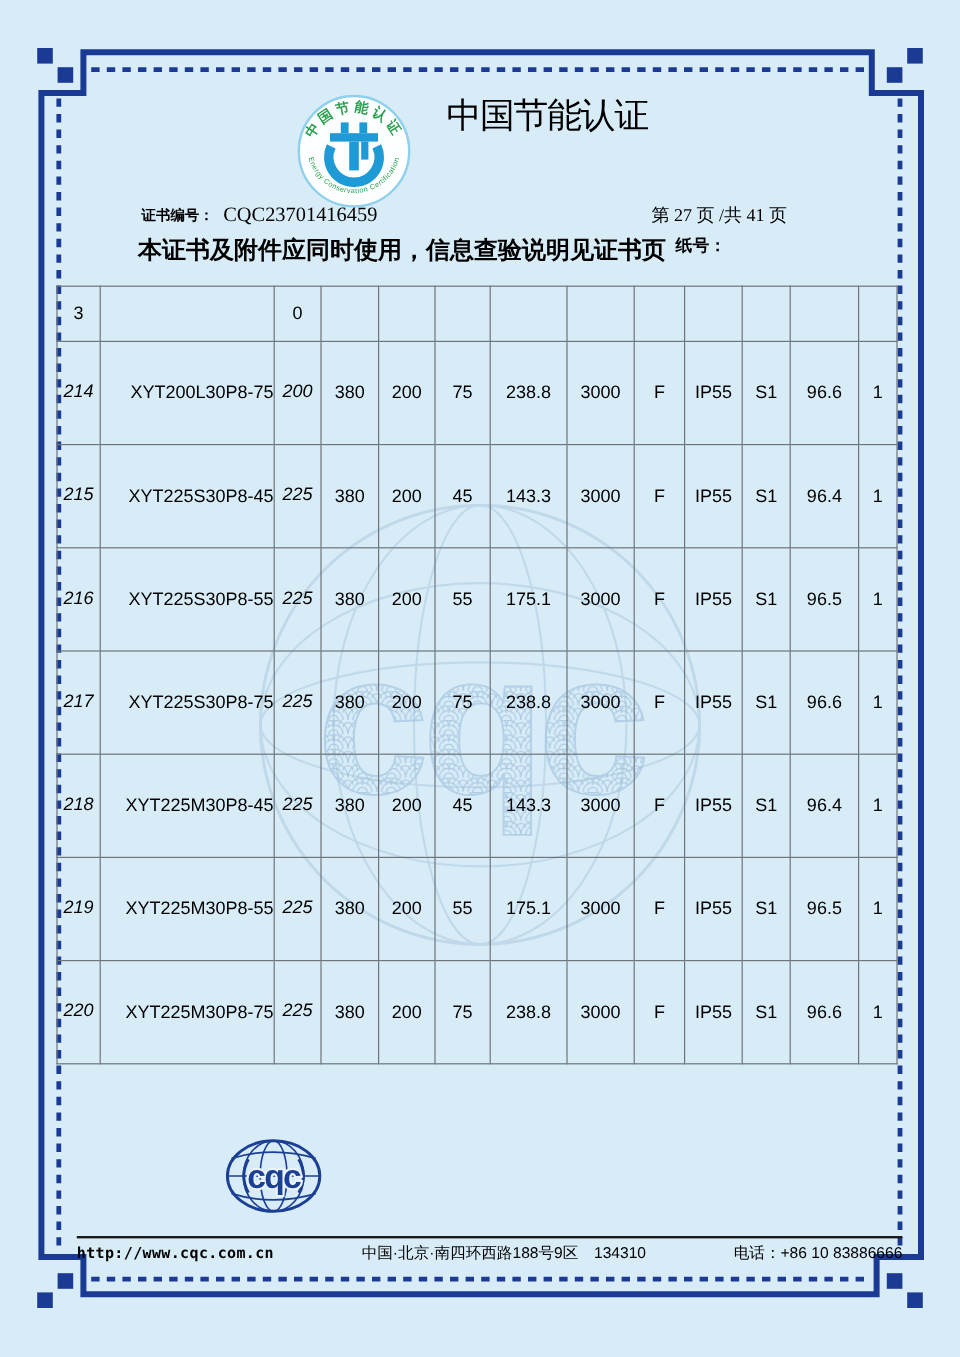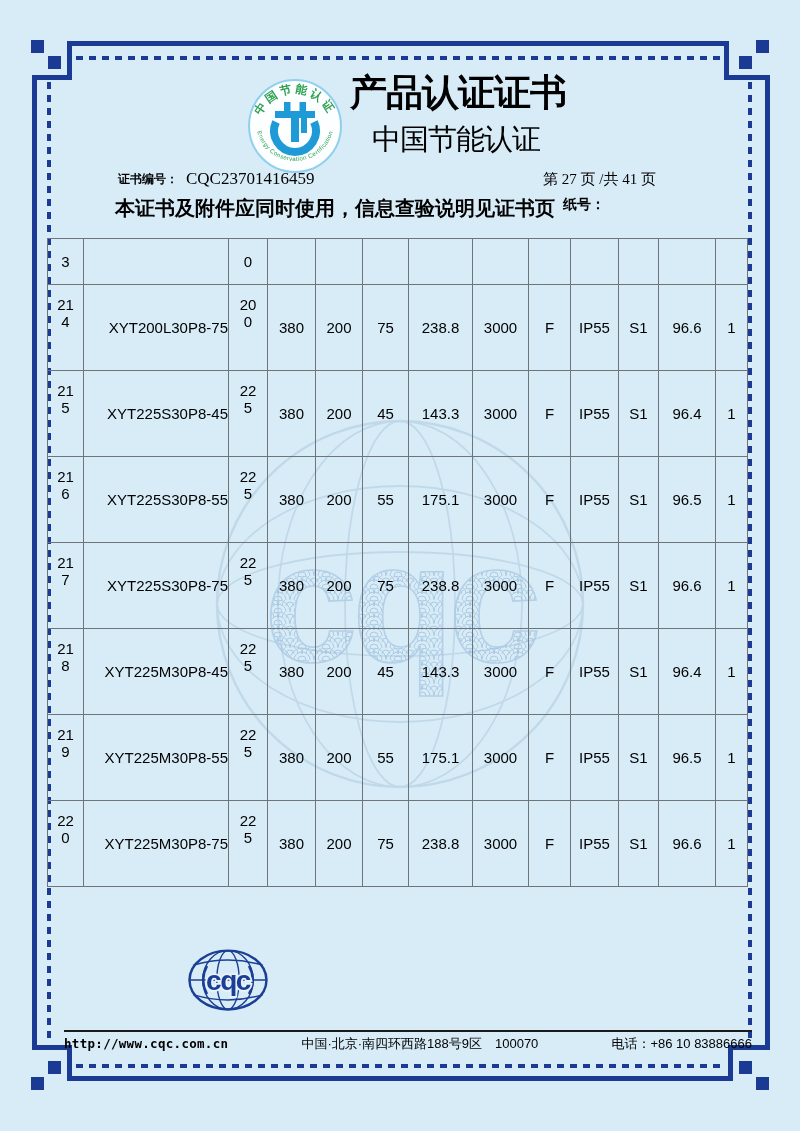--- a/index.html
+++ b/index.html
@@ -29,22 +29,22 @@
   table.spec{
     position:absolute;left:47px;top:238px;width:700px;
     border-collapse:collapse;table-layout:fixed;font-size:15px;
   }
   table.spec td{
     border:1.6px solid #6d757b;text-align:center;vertical-align:middle;
     padding:0;height:85px;background:transparent;
   }
   table.spec tr.partial td{height:45px;}
   table.spec td.model{text-align:right;padding-left:9px;}
-  .stack{display:flex;flex-direction:column;justify-content:flex-start;align-items:center;
-    height:85px;box-sizing:border-box;padding:11px 0 13px;}
+  .stack{display:flex;flex-direction:row;justify-content:center;align-items:center;
+    height:85px;box-sizing:border-box;padding:11px 0 13px;font-style:italic;}
 
   
   .org{position:absolute;left:186px;top:946px;display:flex;align-items:center;gap:12px;}
   .org-name{font-size:34px;letter-spacing:1px;white-space:nowrap;}
   .foot-rule{position:absolute;left:64px;top:1030px;width:688px;border-top:2px solid #1b1b1b;}
   .foot-row{position:absolute;left:64px;top:1035px;width:688px;display:flex;
     justify-content:space-between;align-items:baseline;font-size:13px;}
   .url{font-family:"DejaVu Sans Mono",monospace;font-weight:bold;font-size:12.5px;letter-spacing:.3px;}
 </style>
 </head>
@@ -108,21 +108,20 @@
       <path d="M29 44 A 21 21 0 1 0 67 44" fill="none" stroke="#1e9ad6" stroke-width="8"></path>
       <rect x="28" y="33" width="40" height="7"></rect>
       <rect x="37" y="24" width="6.5" height="9"></rect>
       <rect x="52.5" y="24" width="6.5" height="9"></rect>
       <rect x="44" y="40" width="8" height="24"></rect>
       <rect x="54" y="40" width="6" height="15"></rect>
     </g>
   </svg>
 
   <div class="hdr-titles">
-    <div class="t1">产品认证证书</div>
     <div class="t2">中国节能认证</div>
   </div>
 
   <div class="meta">
     <span class="cert-label">证书编号：</span>
     <span class="cert-no">CQC23701416459</span>
     <span class="page-info">第 27 页 /共 41 页</span>
     <span class="usage-note">本证书及附件应同时使用，信息查验说明见证书页</span>
     <span class="paper-no">纸号：</span>
   </div>
@@ -349,17 +348,17 @@
         <path d="M30 28 Q19 48 30 68" stroke-width="3.5"></path>
         <path d="M90 28 Q101 48 90 68" stroke-width="3.5"></path>
       </g>
       <text x="60" y="62" text-anchor="middle" font-family="Liberation Sans, sans-serif" font-weight="bold" font-size="40" letter-spacing="-2" fill="#1b3f94" stroke="#e8f3fb" stroke-width="5" paint-order="stroke">cqc</text>
     </svg>
   </div>
 
   <div class="foot-rule"></div>
   <div class="foot-row">
     <span class="url">http://www.cqc.com.cn</span>
-    <span class="addr">中国·北京·南四环西路188号9区　100070</span>
+    <span class="addr">中国·北京·南四环西路188号9区　134310</span>
     <span class="phone">电话：+86 10 83886666</span>
   </div>
 
 </div>
 
 </body></html>

